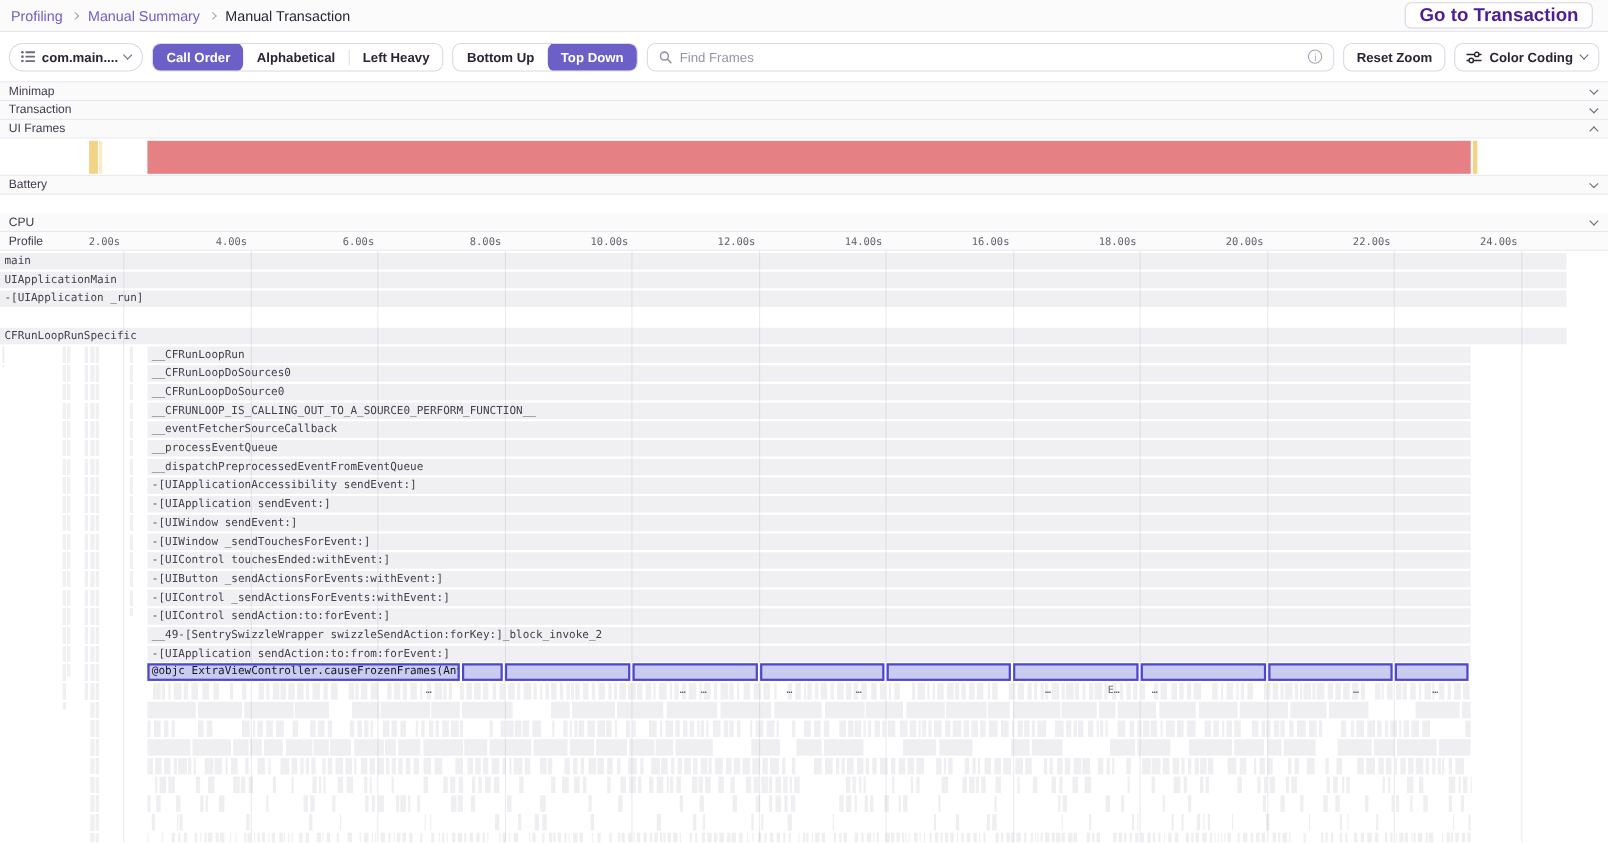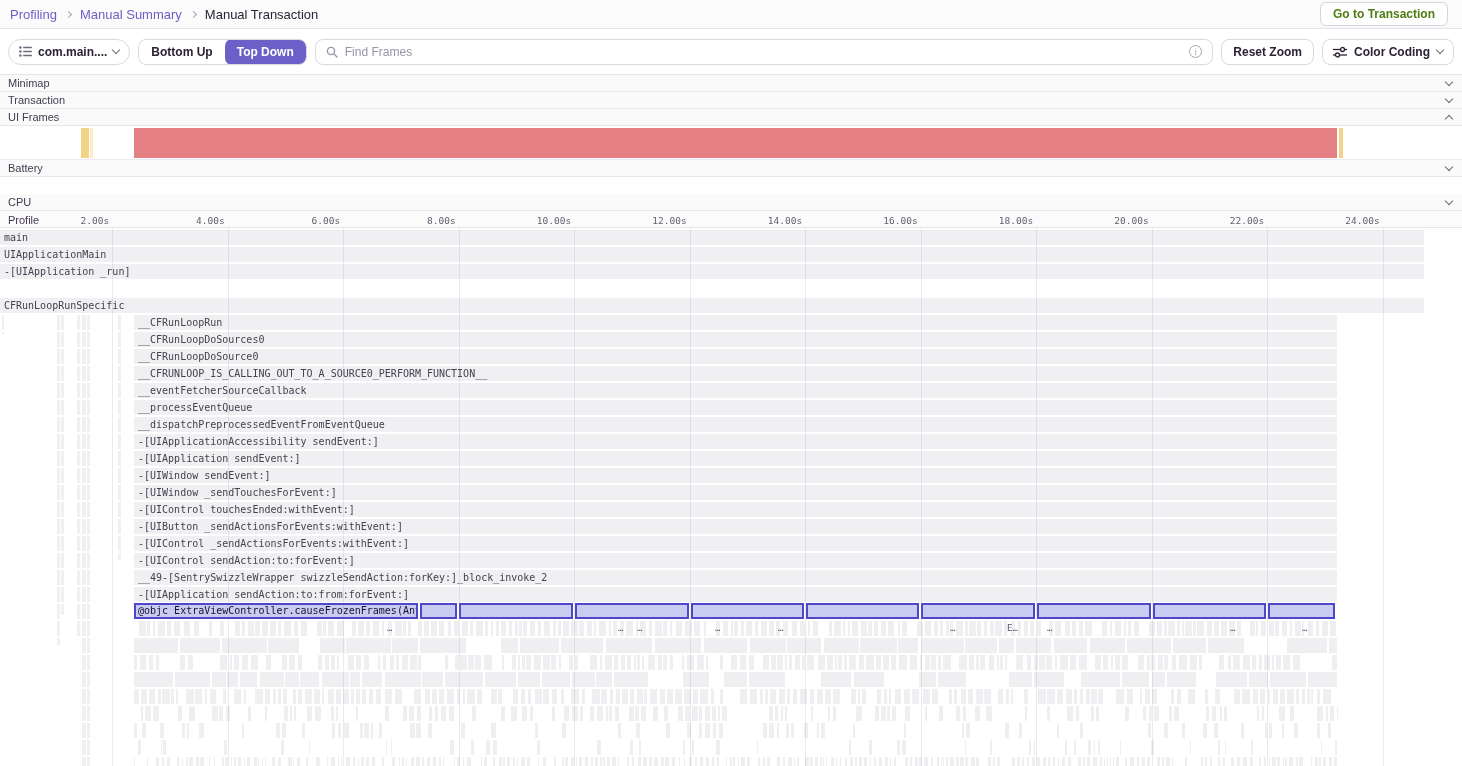--- a/index.html
+++ b/index.html
@@ -10,22 +10,22 @@
   
   #header { position:absolute; left:0; top:0; width:1462px; height:29px;
             background:#fbfbfc; border-bottom:1px solid #e4e3e9;
             display:flex; align-items:center; padding:0 14px 0 10px; }
   .crumbs { display:flex; align-items:center; gap:9px; font-size:13px; }
   .crumb-link { color:#6C5FC7; cursor:pointer; }
   .crumb-current { color:#2b2233; }
   .crumb-sep { width:5px; height:5px; border-right:1.4px solid #a8a2b3;
                border-bottom:1.4px solid #a8a2b3; transform:rotate(-45deg); margin-top:1px; }
   #go-btn { margin-left:auto; height:24px; padding:0 12px; background:#fff;
-            border:1px solid #d8d4de; border-radius:6px; font-size:12px; font-weight:bold;
-            color:#4d7c0f; display:flex; align-items:center; cursor:pointer; }
+            border:1px solid #d8d4de; border-radius:6px; font-size:17px; font-weight:bold;
+            color:#4c1d95; display:flex; align-items:center; cursor:pointer; }
 
   
   #toolbar { position:absolute; left:0; top:29px; width:1462px; height:46px;
              background:#fff; border-bottom:1px solid #e4e3e9;
              display:flex; align-items:center; gap:8px; padding:0 8px; }
   .tb { height:26px; background:#fff; border:1px solid #dcd8e2; border-radius:8px;
         display:flex; align-items:center; font-size:12px; font-weight:bold; color:#2b2233; }
   #thread-select { border-radius:13px; padding:0 10px; gap:6px; cursor:pointer; }
   .chev-down { width:6px; height:6px; border-right:1.5px solid #6e6878;
                border-bottom:1.5px solid #6e6878; transform:rotate(45deg); margin-top:-3px; }
@@ -108,20 +108,26 @@
         <circle cx="1.4" cy="5.5" r="1.2"></circle>
             <rect x="4" y="4.7" width="9" height="1.6" rx="0.8"></rect>
         <circle cx="1.4" cy="9.5" r="1.2"></circle>
             <rect x="4" y="8.7" width="9" height="1.6" rx="0.8"></rect>
           </g>
       </svg>
       <span>com.main....</span>
       <span class="chev-down"></span>
     </div>
 
+    <div class="tb seg-group">
+      <div class="seg-btn active">Call Order</div>
+      <div class="seg-btn">Alphabetical</div>
+      <div class="seg-sep"></div>
+      <div class="seg-btn">Left Heavy</div>
+    </div>
 
     <div class="tb seg-group">
       <div class="seg-btn">Bottom Up</div>
       <div class="seg-btn active">Top Down</div>
     </div>
 
     <div id="search-box" class="tb">
       <svg class="icon-svg" width="12" height="12" viewBox="0 0 12 12">
         <circle cx="5" cy="5" r="3.6" fill="none" stroke="#9a93a8" stroke-width="1.4"></circle>
         <line x1="8" y1="8" x2="11" y2="11" stroke="#9a93a8" stroke-width="1.4" stroke-linecap="round"></line>

